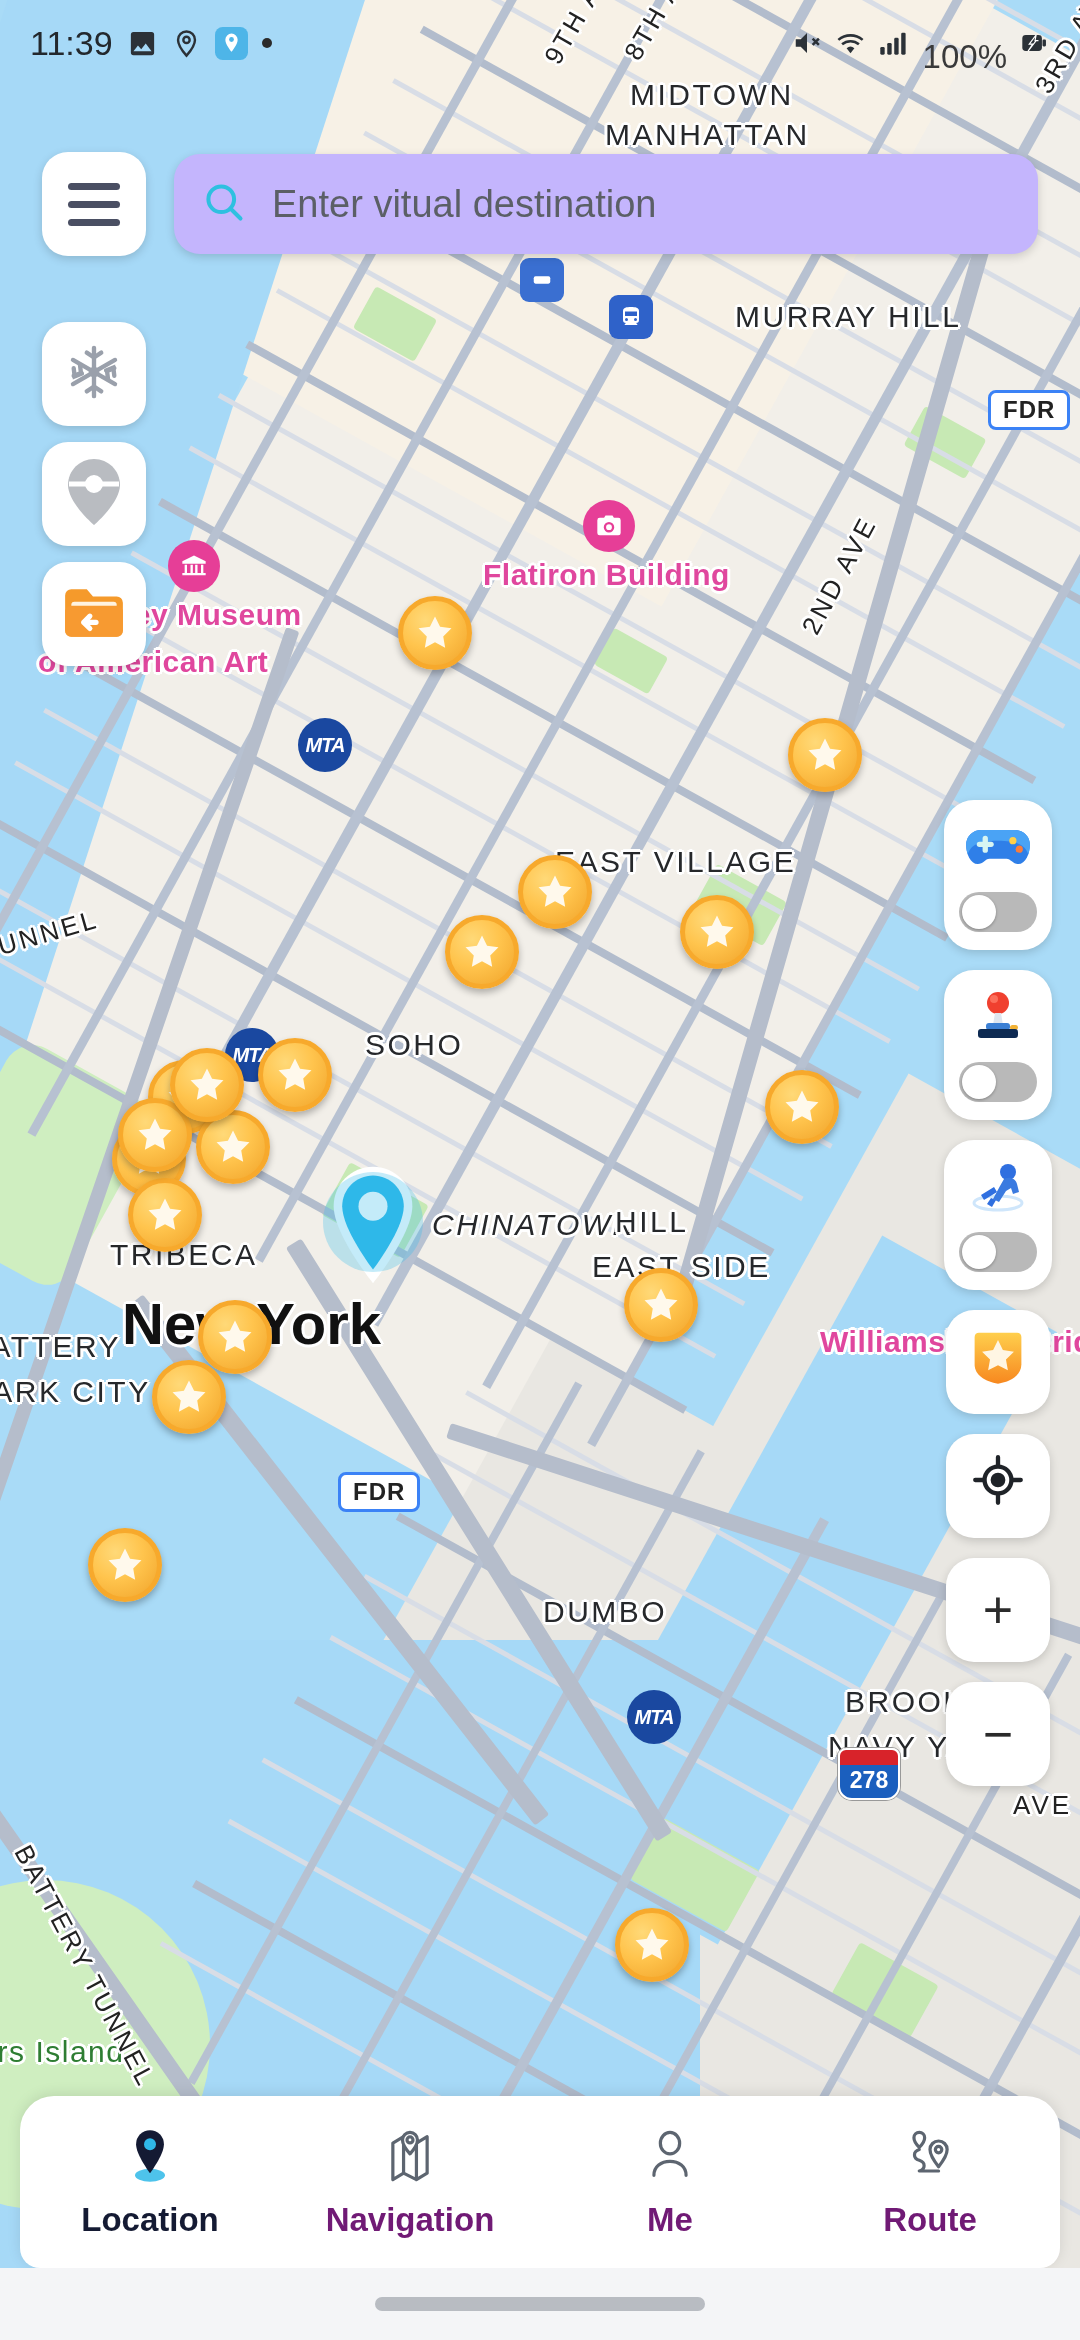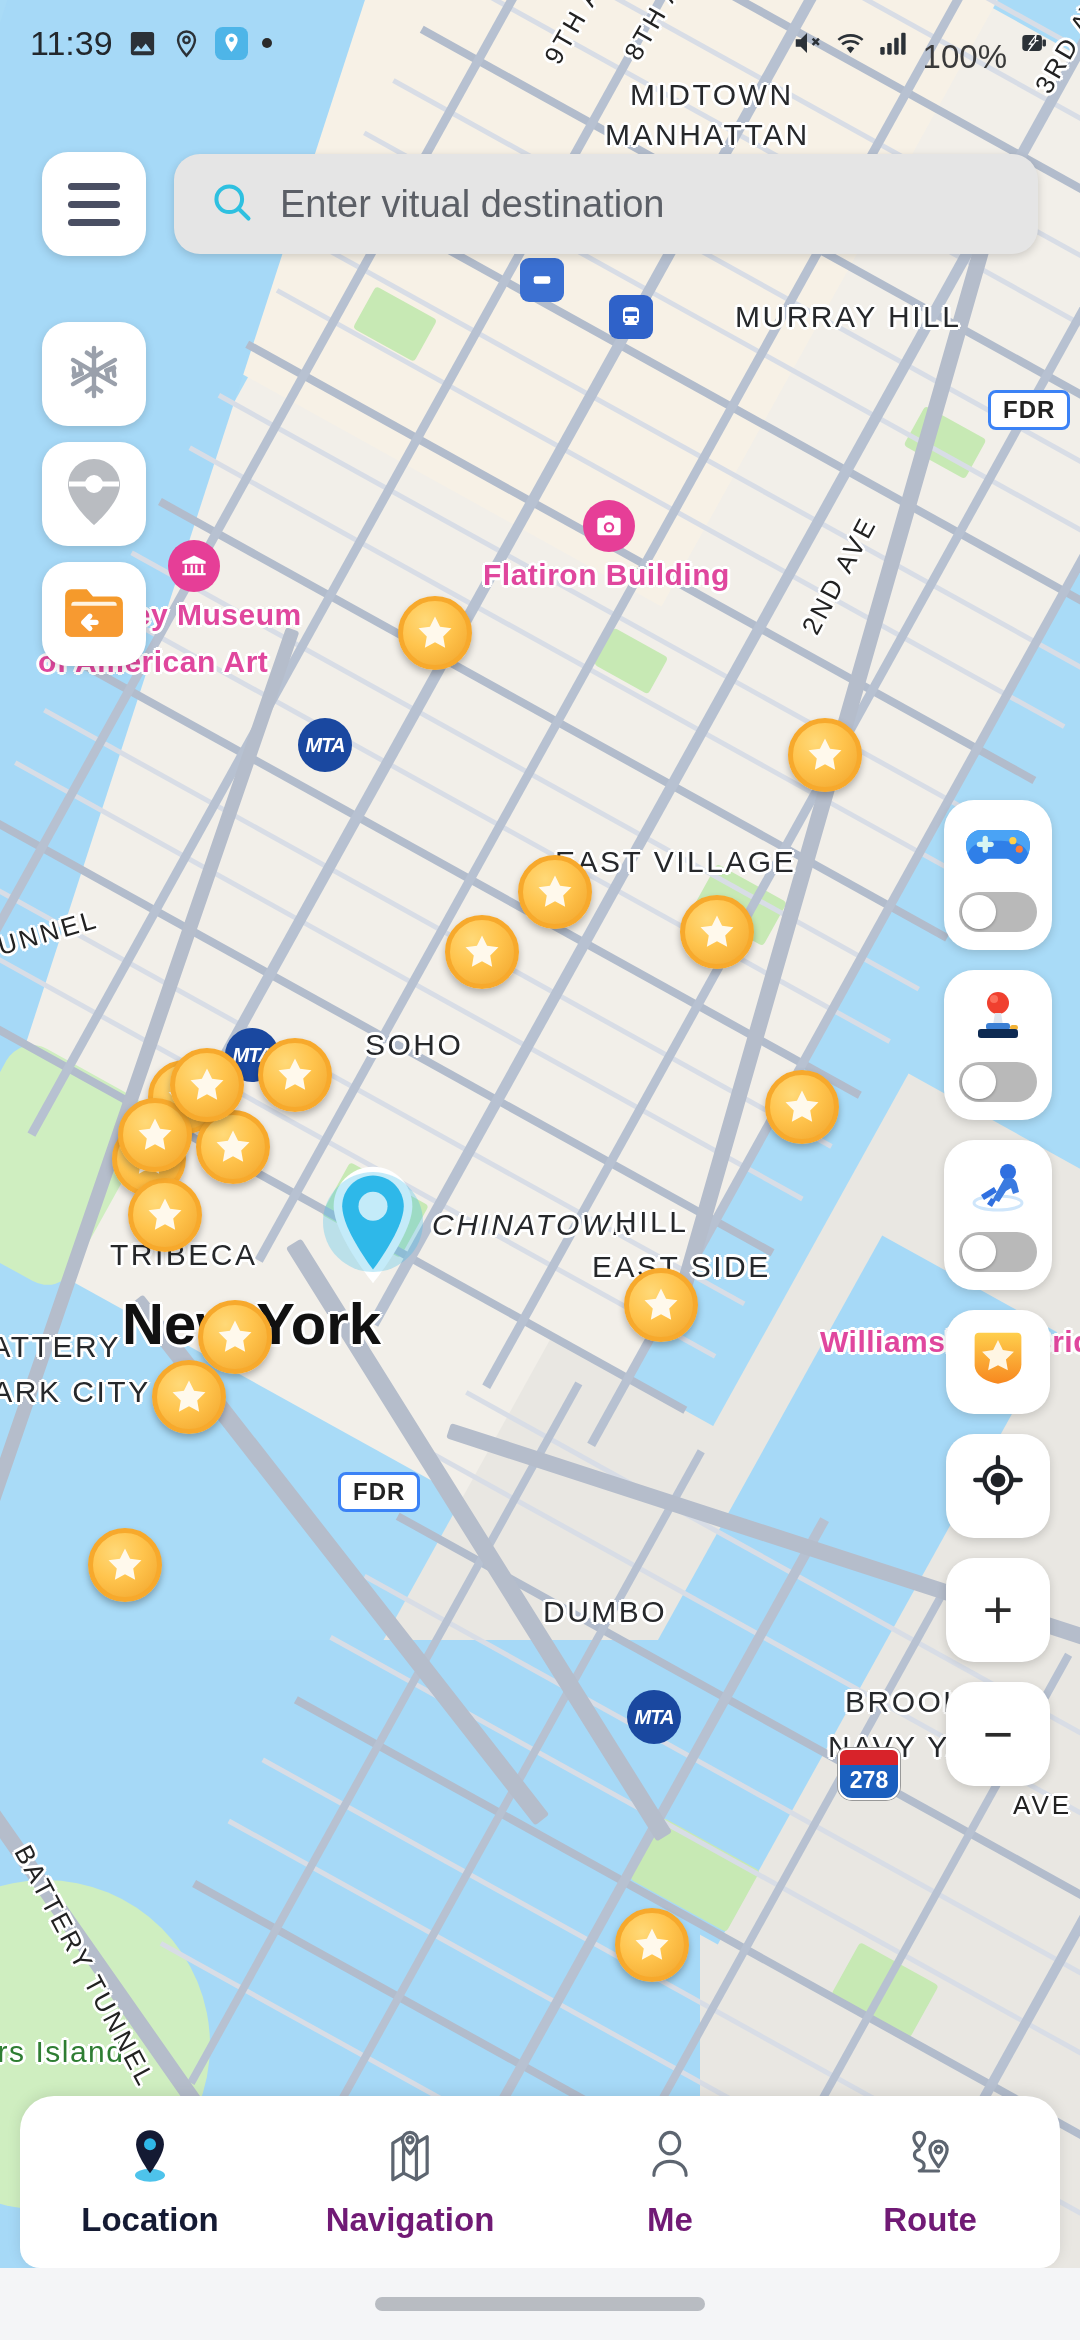--- a/index.html
+++ b/index.html
@@ -133,23 +133,23 @@
     display:flex;align-items:center;padding:0 42px;gap:28px;z-index:30;
   }
   .menu-btn {
     width:104px;height:104px;border-radius:26px;background:#fff;
     box-shadow:0 3px 10px rgba(0,0,0,0.16);
     display:flex;flex-direction:column;align-items:center;justify-content:center;gap:11px;
     flex:0 0 auto;
   }
   .menu-btn i { display:block;width:52px;height:7px;border-radius:4px;background:#4a4f63; }
   .searchbar {
-    flex:1;height:100px;border-radius:26px;background:#e5e5e5;
+    flex:1;height:100px;border-radius:26px;background:#c4b5fd;
     box-shadow:0 3px 10px rgba(0,0,0,0.16);
-    display:flex;align-items:center;padding:0 36px;gap:26px;
+    display:flex;align-items:center;padding:0 28px;gap:26px;
   }
   .search-ph { font-size:38px;color:#5b5f66; }
 
   
   #leftstack { position:absolute;left:42px;top:322px;z-index:30;display:flex;flex-direction:column;gap:16px; }
   .lbtn {
     width:104px;height:104px;border-radius:26px;background:#fff;
     box-shadow:0 3px 10px rgba(0,0,0,0.16);
     display:flex;align-items:center;justify-content:center;
   }

